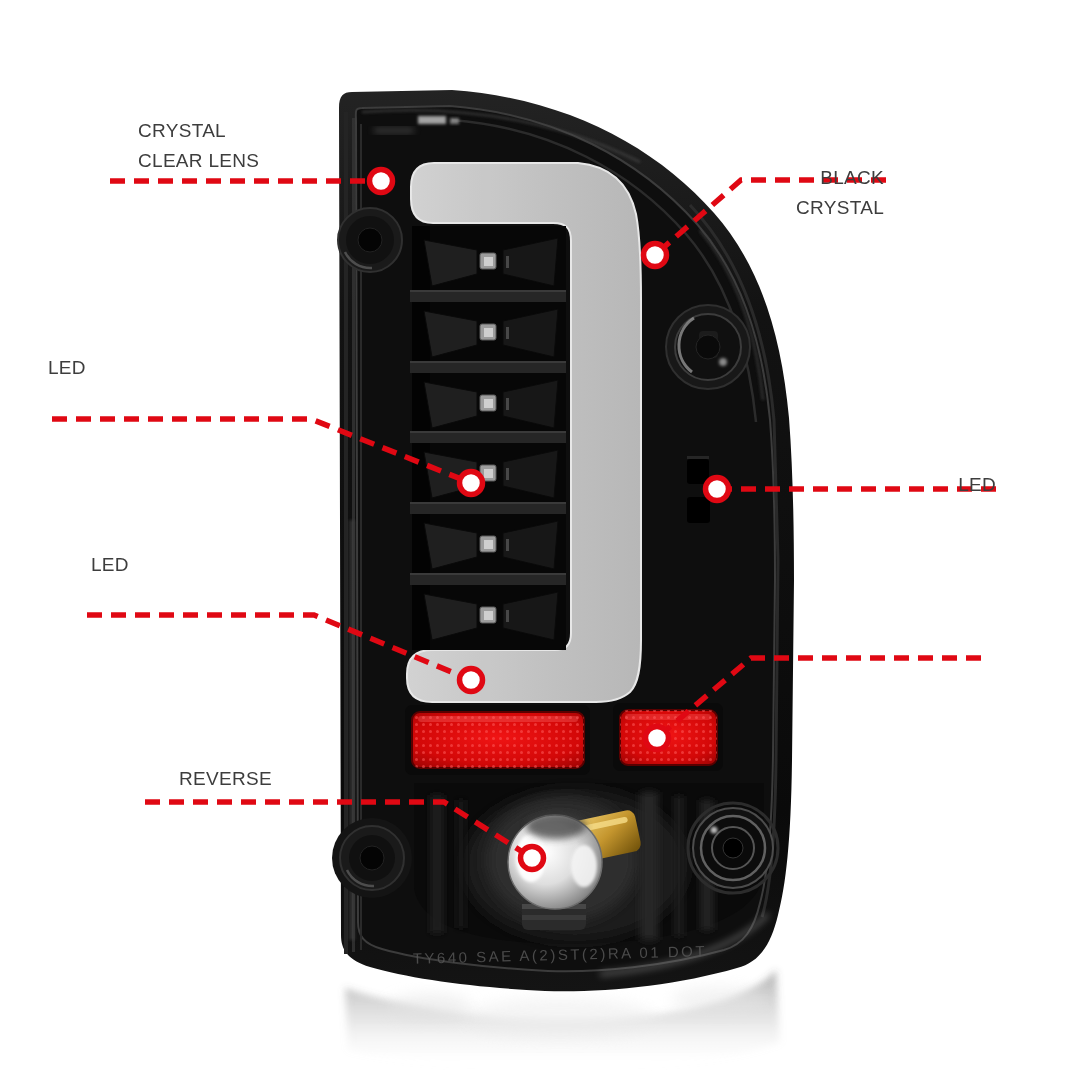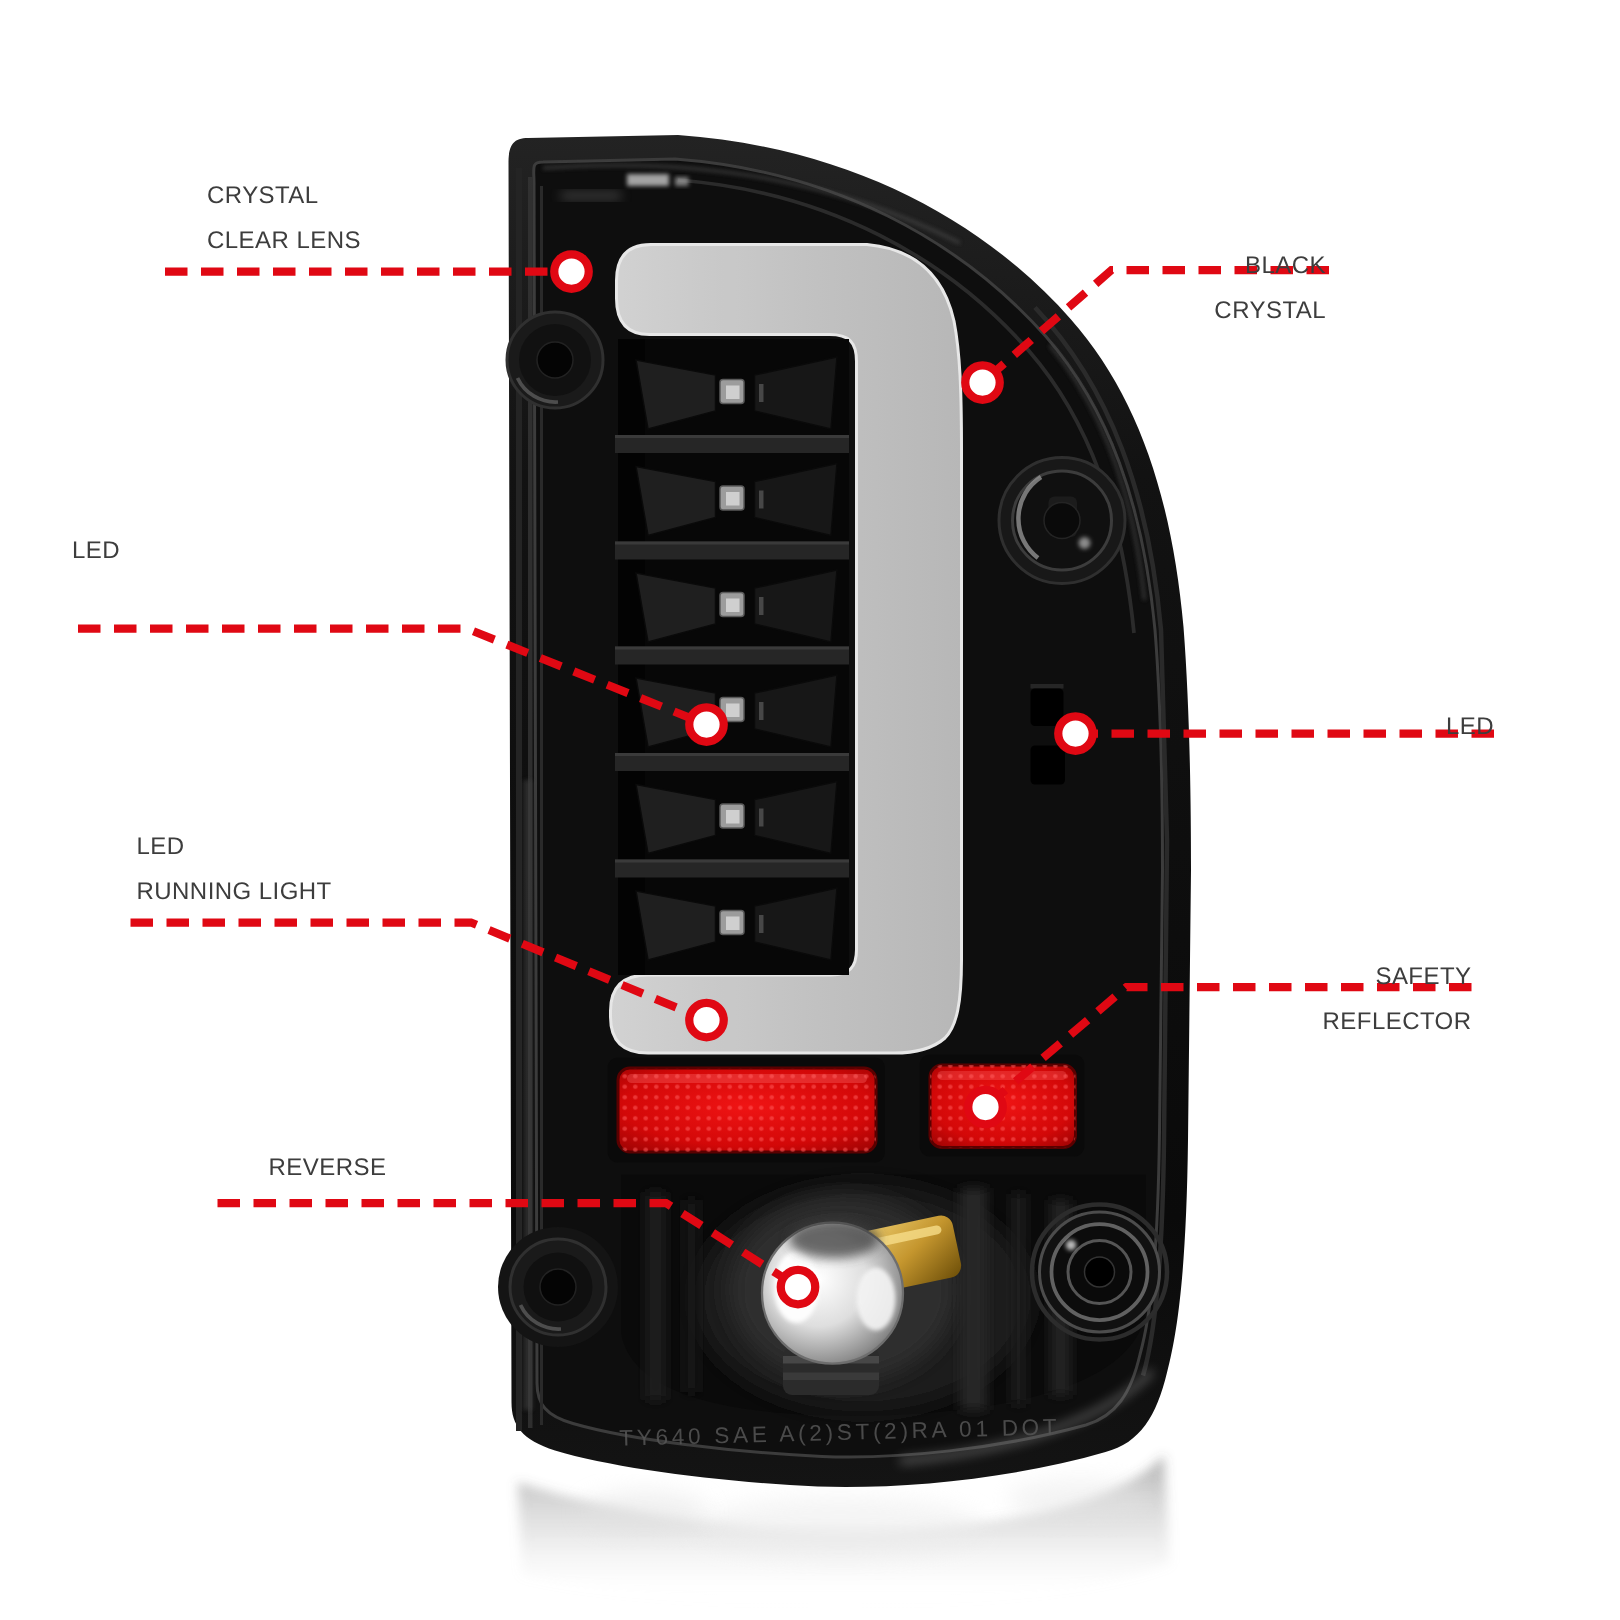--- a/index.html
+++ b/index.html
@@ -1,19 +1,19 @@
 <!DOCTYPE html>
 <html><head>
 <meta charset="utf-8">
 <style>
   html,body{margin:0;padding:0;background:#ffffff;}
   .stage{position:relative;width:1080px;height:1080px;background:#ffffff;overflow:hidden;
          font-family:"Liberation Sans",sans-serif;}
   .lamp-svg,.leader-svg{position:absolute;left:0;top:0;width:1080px;height:1080px;}
-  .callout{position:absolute;color:#3d3d3d;font-size:16px;line-height:29.5px;
+  .callout{position:absolute;color:#3d3d3d;font-size:19px;line-height:29.5px;
            letter-spacing:0.3px;white-space:nowrap;}
   .callout.right{text-align:right;margin-top:48px;}
   .callout span{display:block;}
 </style>
 </head>
 <body>
 
 <div class="stage">
 
   <svg class="lamp-svg" viewBox="0 0 1080 1080">
@@ -309,25 +309,20 @@
   <div class="callout" style="left:48px;top:353px;">
     <span>LED</span>
   </div>
 
   <div class="callout right" style="right:84px;top:422px;">
     <span>LED</span>
   </div>
 
   <div class="callout" style="left:91px;top:550px;">
     <span>LED</span>
-    <span>RUNNING LIGHT</span>
-  </div>
-
-  <div class="callout right" style="right:99px;top:589px;">
-    <span>SAFETY</span>
-    <span>REFLECTOR</span>
-  </div>
+  </div>
+
 
   <div class="callout" style="left:143px;top:764px;margin-left:36px;">
     <span>REVERSE</span>
   </div>
 
 </div>
 
 </body></html>

